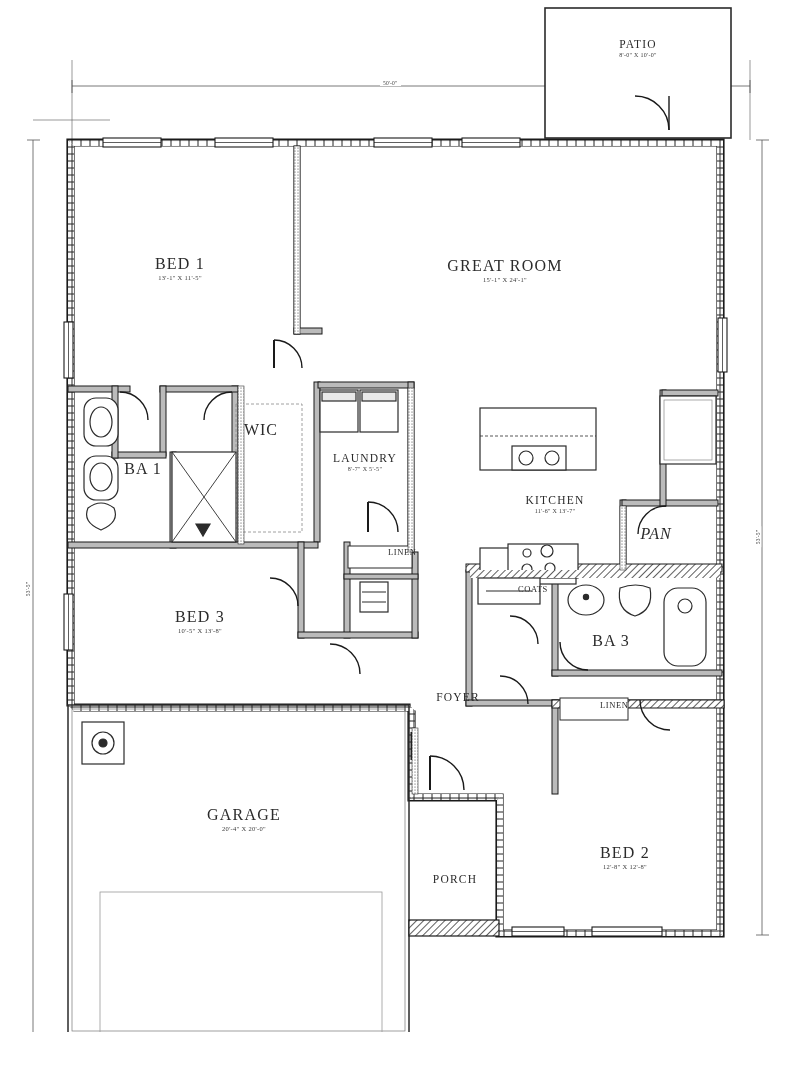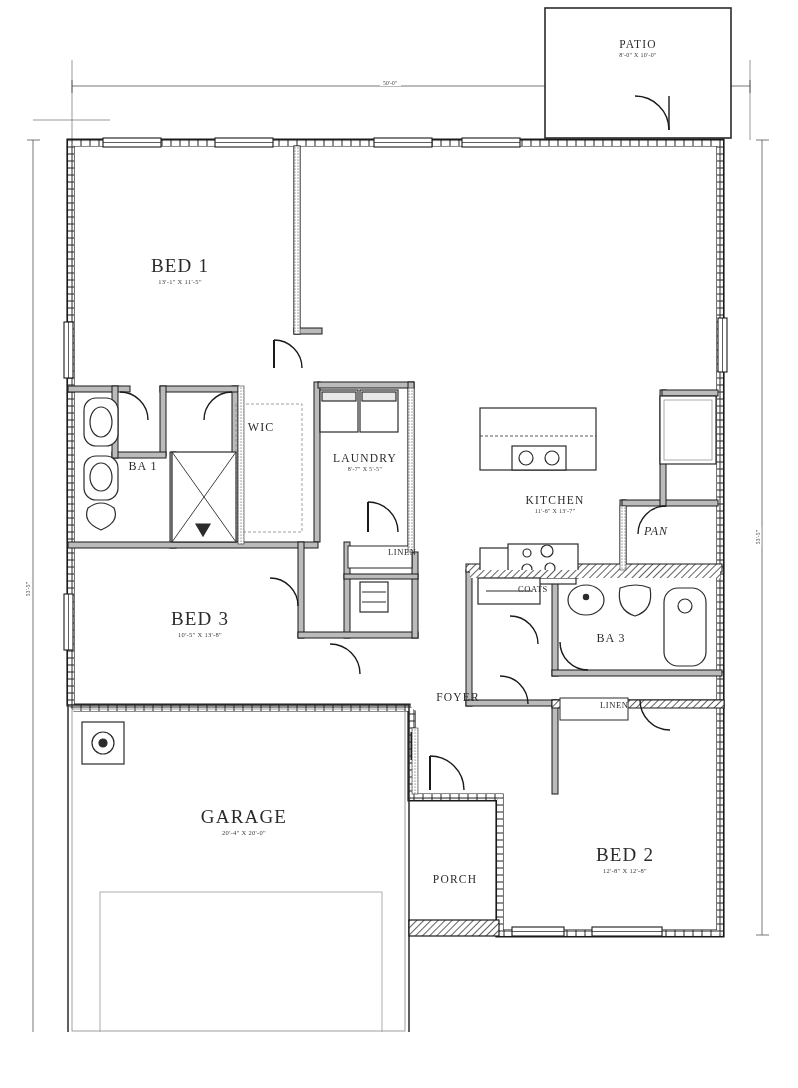--- a/index.html
+++ b/index.html
@@ -2,25 +2,25 @@
 <html><head>
 <meta charset="utf-8">
 <style>
   html,body{margin:0;padding:0;background:#ffffff;}
   body{width:798px;height:1088px;font-family:"Liberation Serif",serif;color:#1a1a1a;}
   #stage{position:relative;width:798px;height:1032px;overflow:hidden;background:#fff;}
   svg{position:absolute;left:0;top:0;}
   .roomlabel{position:absolute;text-align:center;line-height:1.15;pointer-events:none;}
   .roomlabel .nm{font-family:"Liberation Serif",serif;letter-spacing:1.2px;color:#2b2b2b;}
   .roomlabel .dim{font-family:"Liberation Serif",serif;color:#3a3a3a;margin-top:1px;}
-  .lg .nm{font-size:19px;}
+  .lg .nm{font-size:16px;}
   .lg .dim{font-size:6.5px;letter-spacing:.3px;}
   .md .nm{font-size:11.5px;}
   .md .dim{font-size:6px;letter-spacing:.3px;}
-  .sm .nm{font-size:12px;letter-spacing:1px;}
+  .sm .nm{font-size:16px;letter-spacing:1px;}
   .xs .nm{font-size:8.5px;letter-spacing:.6px;margin-left:40px;}
   .dimtext{position:absolute;font-family:"Liberation Serif",serif;font-size:5.5px;color:#444;background:#fff;padding:0 3px;letter-spacing:.2px;white-space:nowrap;}
   .dimtext.vert{transform-origin:center center;}
   #watermark{position:absolute;left:4px;top:1016px;font-family:"Liberation Serif",serif;font-size:27px;letter-spacing:0px;color:#111;opacity:.88;white-space:nowrap;}
 </style>
 </head>
 <body>
 
 <div id="stage">
 
@@ -235,20 +235,24 @@
   <div class="roomlabel md" style="left:563px;top:38px;width:150px;">
     <div class="nm">PATIO</div>
     <div class="dim">8'-0" X 10'-0"</div>
   </div>
 
   <div class="roomlabel lg" style="left:110px;top:255px;width:140px;">
     <div class="nm">BED 1</div>
     <div class="dim">13'-1" X 11'-5"</div>
   </div>
 
+  <div class="roomlabel lg" style="left:420px;top:257px;width:170px;">
+    <div class="nm">GREAT ROOM</div>
+    <div class="dim">15'-1" X 24'-1"</div>
+  </div>
 
   <div class="roomlabel sm" style="left:216px;top:421px;width:90px;">
     <div class="nm">WIC</div>
   </div>
 
   <div class="roomlabel sm" style="left:98px;top:460px;width:90px;">
     <div class="nm">BA 1</div>
   </div>
 
   <div class="roomlabel md" style="left:305px;top:452px;width:120px;">

